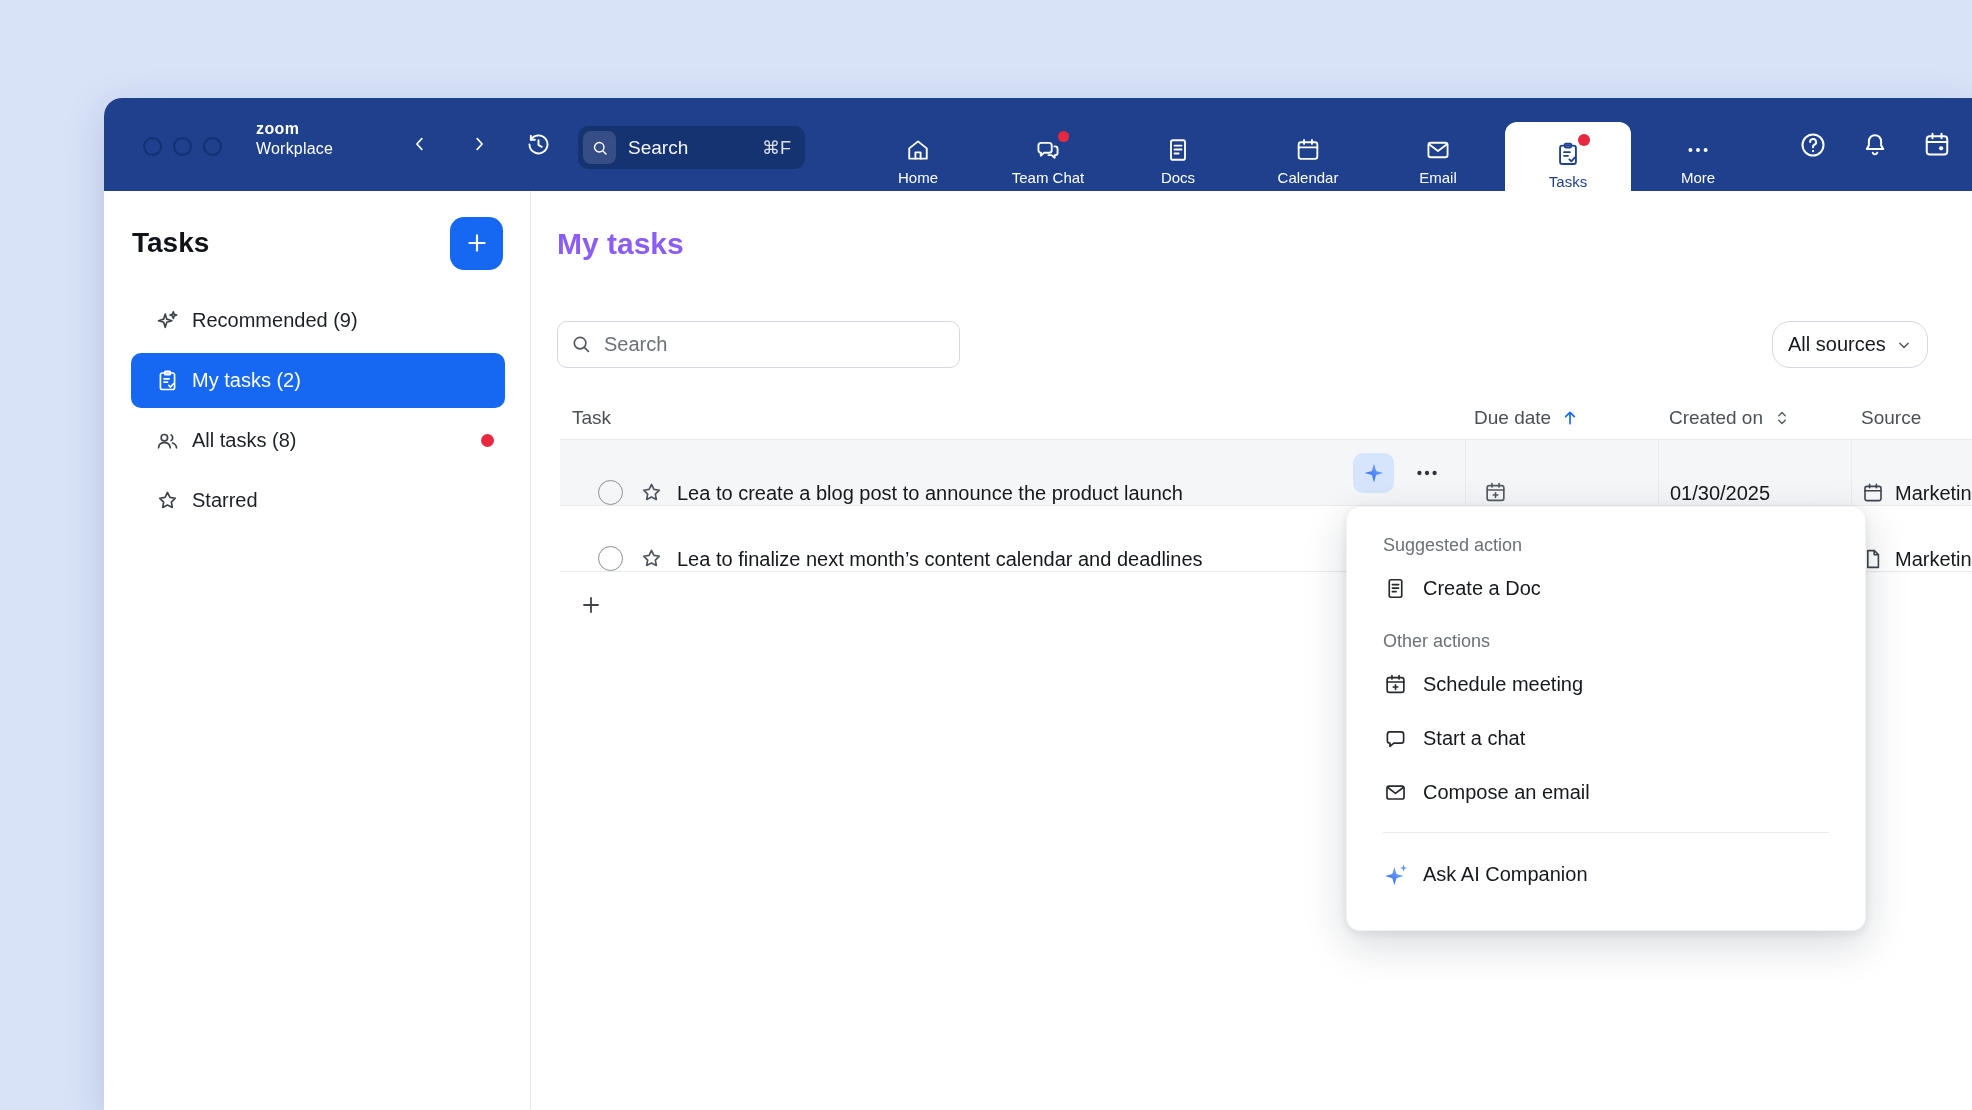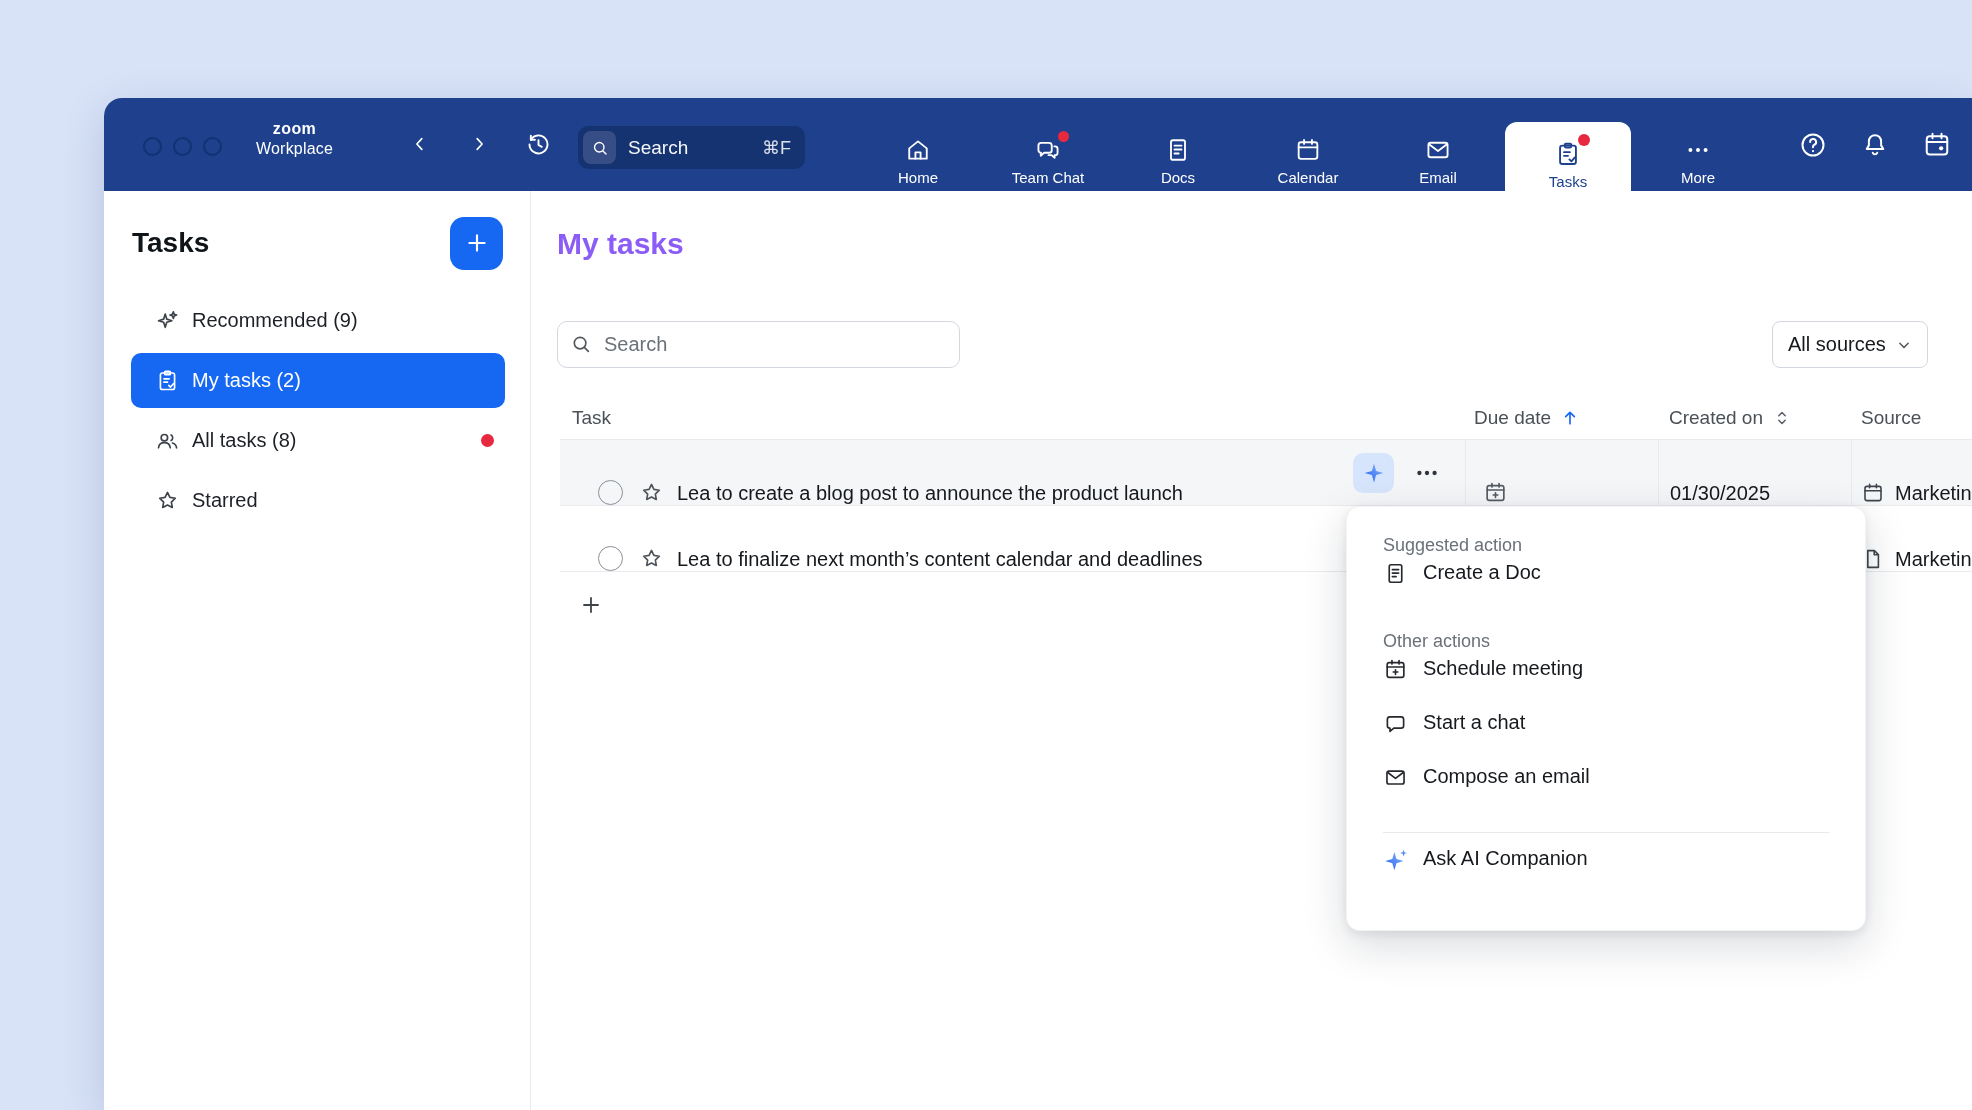--- a/index.html
+++ b/index.html
@@ -14,21 +14,21 @@
   .window {
     position:absolute; left:104px; top:98px; right:0; bottom:0;
     border-top-left-radius:18px; overflow:hidden; background:#fff;
     box-shadow:0 12px 44px rgba(20,40,90,.16);
   }
 
   
   .topbar { position:absolute; left:0; top:0; right:0; height:93px; background:#1e408d; }
   .traffic { position:absolute; left:39px; top:39px; display:flex; gap:11px; }
   .tl { width:19px; height:19px; border-radius:50%; border:2px solid #123273; }
-  .logo { position:absolute; left:152px; top:22px; color:#fff; line-height:1.1;text-align:center; }
+  .logo { position:absolute; left:152px; top:22px; color:#fff; line-height:1.1; }
   .logo .z { font-size:16px; font-weight:700; letter-spacing:.4px; display:block; }
   .logo .wp { font-size:16px; font-weight:400; letter-spacing:.2px; display:block; margin-top:2px; }
   .chrome-btn { position:absolute; top:28px; width:36px; height:36px; border:none; background:transparent;
     color:#fff; display:flex; align-items:center; justify-content:center; cursor:pointer; }
   .search-pill { position:absolute; left:474px; top:28px; width:227px; height:43px; border-radius:10px;
     background:rgba(7,22,58,.34); display:flex; align-items:center; color:#fff; cursor:pointer; }
   .search-lead { width:33px; height:33px; margin-left:5px; border-radius:8px; background:rgba(255,255,255,.14);
     display:flex; align-items:center; justify-content:center; }
   .search-text { margin-left:12px; font-size:19px; color:rgba(255,255,255,.96); }
   .search-kbd { margin-left:auto; margin-right:14px; font-size:18px; color:rgba(255,255,255,.85); }
@@ -69,21 +69,21 @@
   .page-title { position:absolute; left:26px; top:36px; font-size:30px; font-weight:700; color:#8b5cf6; }
 
   .table-search-wrap { position:absolute; left:26px; top:130px; width:403px; height:47px; }
   .table-search { width:100%; height:100%; border:1.5px solid #d3d8de; border-radius:10px;
     padding-left:46px; font-size:20px; color:#15181c; outline:none; background:#fff;
     font-family:"Liberation Sans","DejaVu Sans",sans-serif; }
   .table-search::placeholder { color:#6b7178; }
   .table-search-wrap .lens { position:absolute; left:13px; top:12px; color:#52575d; }
 
   .sources-btn { position:absolute; left:1241px; top:130px; width:156px; height:47px;
-    border:1.5px solid #d3d8de; border-radius:8px; background:#fff; display:flex; align-items:center;
+    border:1.5px solid #d3d8de; border-radius:18px; background:#fff; display:flex; align-items:center;
     justify-content:space-between; padding:0 13px 0 15px; font-size:20px; color:#16191d; cursor:pointer;
     font-family:"Liberation Sans","DejaVu Sans",sans-serif; }
 
   .table { position:absolute; left:29px; right:0; top:205px; }
   .tgrid { display:grid; grid-template-columns:905px 193px 193px minmax(0,1fr); }
   .thead { height:44px; border-bottom:1px solid #e9ebee; color:#4a5056; font-size:19px; }
   .thead .th { display:flex; align-items:center; height:100%; }
   .th-task { padding-left:12px;text-align:right; }
   .th-due { padding-left:9px; gap:9px; }
   .th-created { padding-left:11px; gap:9px; }
@@ -109,21 +109,21 @@
 
   .add-task { position:absolute; left:43px; top:397px; width:34px; height:34px; border:none; background:transparent;
     color:#3f444a; display:flex; align-items:center; justify-content:center; cursor:pointer; }
 
   
   .menu { position:absolute; left:815px; top:315px; width:520px; height:425px; background:#fff;
     border-radius:14px; border:1px solid rgba(15,23,42,.05); z-index:30; padding-top:22px;
     box-shadow:0 14px 44px rgba(15,23,42,.16), 0 3px 10px rgba(15,23,42,.08); }
   .menu-label { height:32px; line-height:32px; padding:0 36px; font-size:18px; color:#6b7178; }
   .menu-label.second { margin-top:10px; }
-  .menu-item { height:54px; display:flex; padding:0 36px; gap:15px;
+  .menu-item { height:54px; display:flex; align-items:center; padding:0 36px; gap:15px;
     font-size:20px; color:#16191d; cursor:pointer; }
   .mi-icon { width:25px; height:25px; color:#26292e; flex:none; }
   .menu-divider { height:1px; background:#e8eaed; margin:13px 36px 14px 36px; }
 </style>
 </head>
 <body>
 
 <svg width="0" height="0" style="position:absolute">
   <defs>
     <linearGradient id="aiGrad" x1="0" y1="1" x2="1" y2="0">

